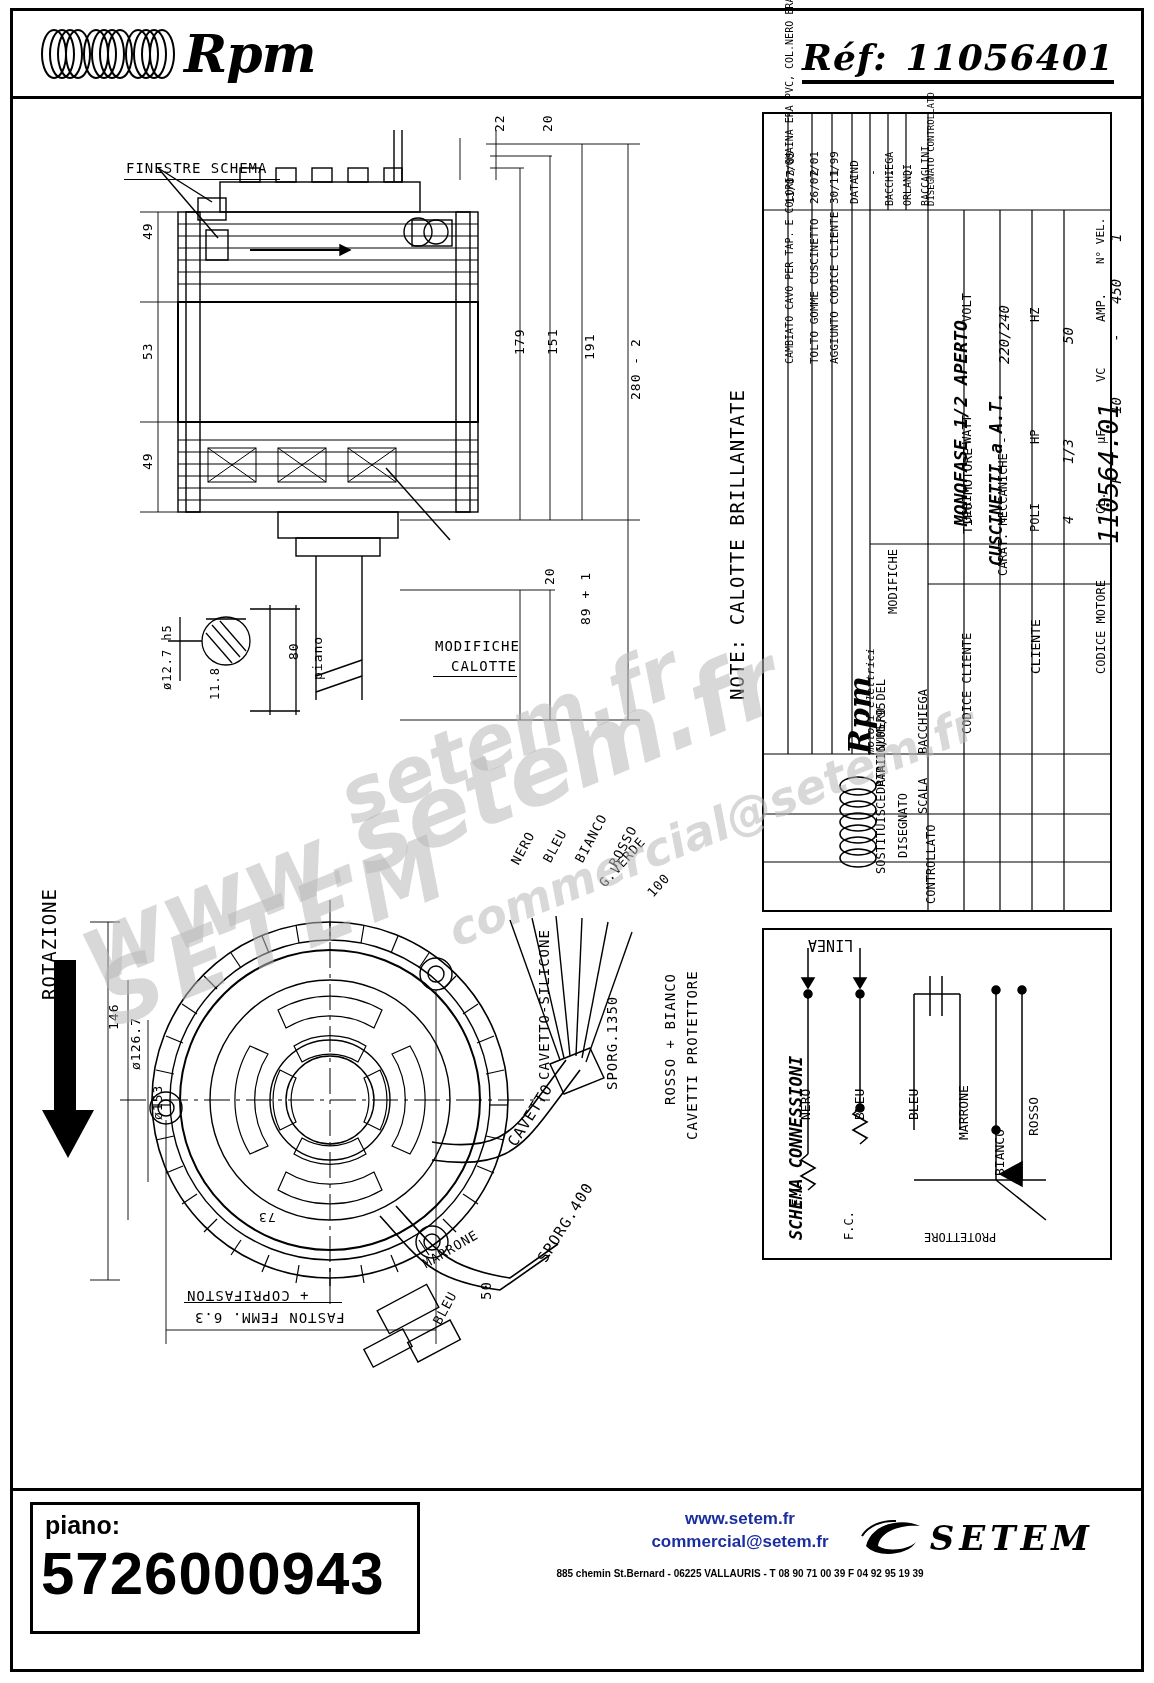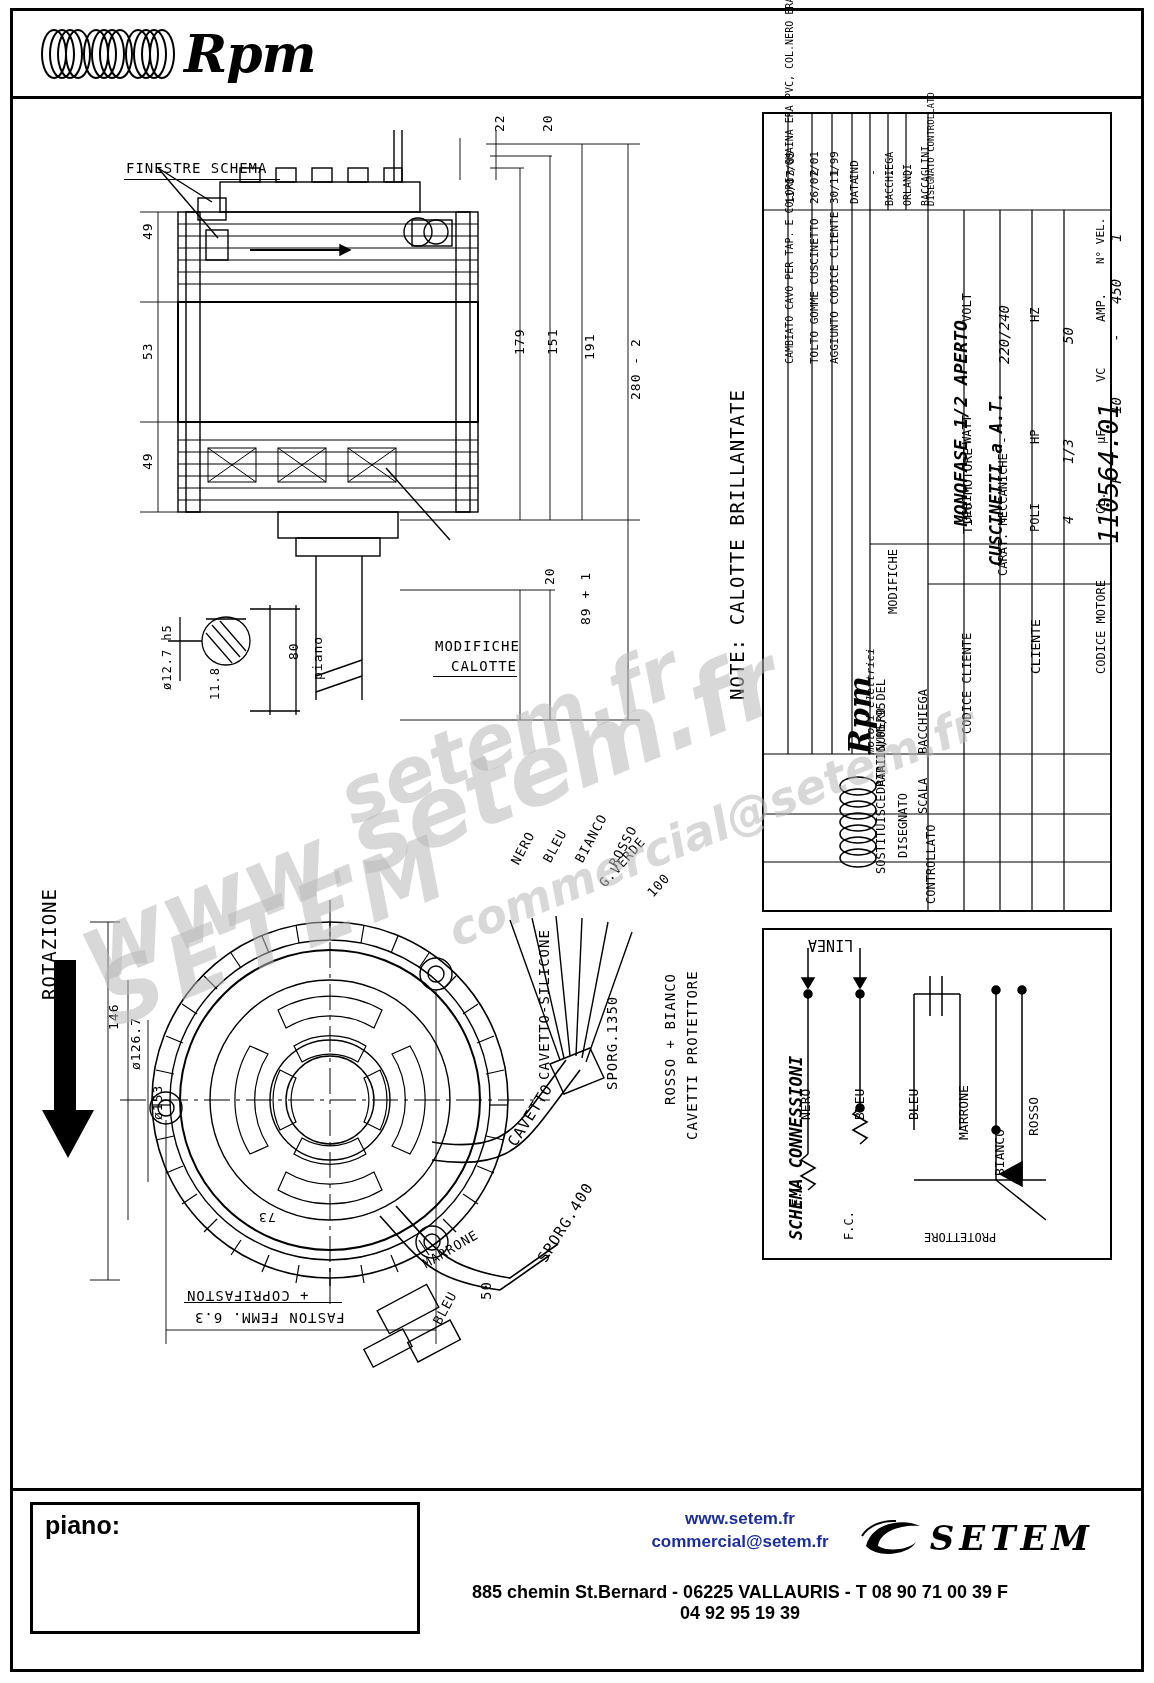--- a/index.html
+++ b/index.html
@@ -16,21 +16,21 @@
   .logo-text{font-family:"DejaVu Serif",serif;font-style:italic;font-weight:700;font-size:52px;letter-spacing:-1px;margin-left:6px;line-height:1;}
   .ref{position:absolute;right:40px;top:36px;font-family:"DejaVu Serif",serif;font-style:italic;font-weight:700;font-size:36px;border-bottom:4px solid #000;padding-bottom:2px;letter-spacing:1px;}
   .ref .reflab{margin-right:18px;}
 
   
   .code-box{position:absolute;left:30px;top:1502px;width:390px;height:132px;border:3px solid #000;box-sizing:border-box;}
   .code-lab{position:absolute;left:12px;top:6px;font-size:25px;font-weight:700;}
   .code-val{position:absolute;left:8px;top:34px;font-size:60px;font-weight:700;letter-spacing:1px;}
   .ft-center{position:absolute;left:460px;top:1508px;width:560px;text-align:center;}
   .ft-center .l1{font-size:17px;font-weight:700;color:#1b2ea0;line-height:1.35;}
-  .ft-center .l3{font-size:18px;font-weight:700;margin-top:28px;}
+  .ft-center .l3{font-size:10px;font-weight:700;margin-top:14px;}
   .setem-logo{position:absolute;right:60px;top:1512px;display:flex;align-items:center;}
   .setem-word{font-family:"DejaVu Serif",serif;font-style:italic;font-weight:700;font-size:34px;letter-spacing:5px;}
 
   
   .t{position:absolute;font-family:"DejaVu Sans Mono",monospace;font-size:13px;letter-spacing:1px;white-space:nowrap;}
   .tb{font-weight:700;}
   .r90{transform-origin:0 0;transform:rotate(-90deg);}
   .r180{transform-origin:50% 50%;transform:rotate(180deg);}
   .ln{position:absolute;background:#000;}
   .h1px{height:1px;}
@@ -75,20 +75,23 @@
           <ellipse cx="100" cy="28" rx="12" ry="24"></ellipse>
             <ellipse cx="108" cy="28" rx="12" ry="24"></ellipse>
           <ellipse cx="116" cy="28" rx="12" ry="24"></ellipse>
             <ellipse cx="124" cy="28" rx="12" ry="24"></ellipse>
         </g>
       </svg>
     </span>
     <span class="logo-text">Rpm</span>
   </div>
 
+  <div class="ref">
+    <span class="reflab">Réf:</span><span>11056401</span>
+  </div>
 
   <svg style="position:absolute;left:100px;top:120px;" width="660" height="620" viewBox="0 0 660 620">
     <g fill="none" stroke="#000" stroke-width="1.4">
 
       <rect x="78" y="92" width="300" height="300"></rect>
       <rect x="78" y="182" width="300" height="120" stroke-width="2"></rect>
 
       <g stroke-width="1">
         <line x1="78" y1="104" x2="378" y2="104"></line>
         <line x1="78" y1="116" x2="378" y2="116"></line>
@@ -522,20 +525,21 @@
   <div class="t" style="left:186px;top:1288px;font-size:14px;"><span class="r180" style="display:inline-block;">+ COPRIFASTON</span></div>
   <div class="ln h1px" style="left:184px;top:1302px;width:158px;"></div>
 
   <div class="wm wm1">www.setem.fr</div>
   <div class="wm wm2">setem.fr</div>
   <div class="wm wm3">commercial@setem.fr</div>
   <div class="wm wm4">SETEM</div>
 
   <div class="code-box">
     <div class="code-lab">piano:</div>
+    <div class="code-val">5726000943</div>
   </div>
 
   <div class="ft-center">
     <div class="l1">www.setem.fr</div>
     <div class="l1">commercial@setem.fr</div>
     <div class="l3">885 chemin St.Bernard  -  06225 VALLAURIS  -  T 08 90 71 00 39   F 04 92 95 19 39</div>
   </div>
 
   <div class="setem-logo">
     <span>

